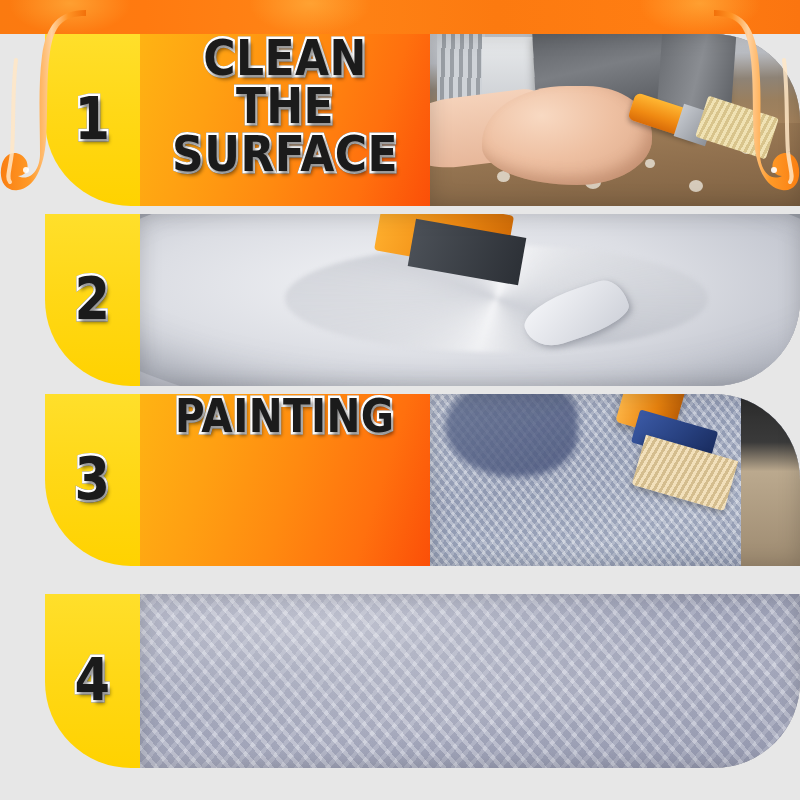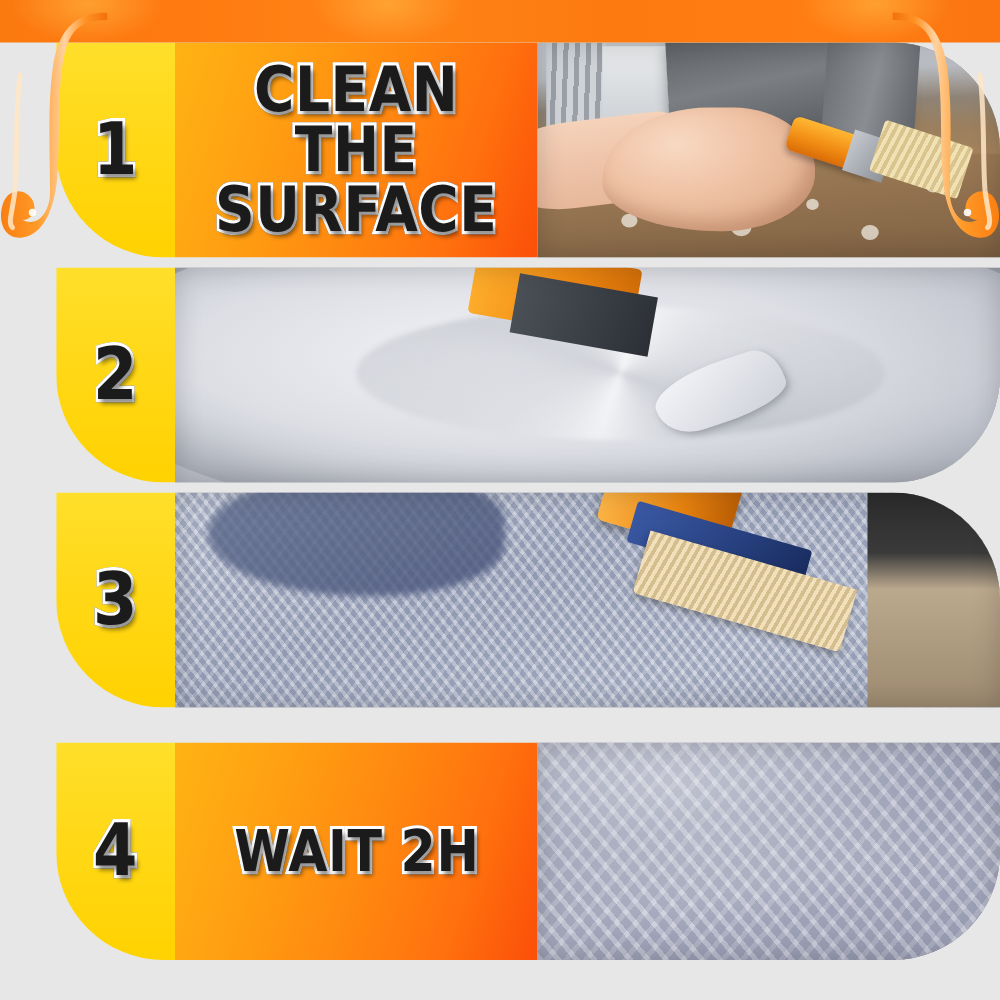--- a/index.html
+++ b/index.html
@@ -34,21 +34,21 @@
     display:flex; z-index:3; overflow:hidden;
   }
   .step .num-panel{
     position:relative; flex:0 0 95px; height:100%;
     background:linear-gradient(180deg,#ffdf2b 0%,#ffd817 45%,#ffd200 100%);
     display:flex; align-items:center; justify-content:center;
   }
   .step .txt-panel{
     position:relative; flex:0 0 290px; height:100%;
     background:linear-gradient(108deg,#ffb313 0%,#ffa012 26%,#ff8a10 52%,#ff700e 78%,#fb4f08 100%);
-    display:flex; align-items:center; justify-content:center;
+    display:flex; justify-content:center;
     padding:0 8px;
   }
   .step .img-panel{
     position:relative; flex:1 1 auto; height:100%; overflow:hidden;
     background:#8e8e93;
   }
 
   
   .step.r1 .num-panel{ border-bottom-left-radius:86px; }
   .step.r2 .num-panel{ border-bottom-left-radius:86px; }
@@ -270,40 +270,40 @@
         <div class="p2-blob"></div>
         <div class="ph-over"></div>
       </div>
     </div>
   </div>
 
   <div class="step r3" id="step3">
     <div class="num-panel">
       <div class="step-num">3</div>
     </div>
+    <div class="txt-panel">
+      <div class="step-title">PAINTING</div>
+    </div>
     <div class="img-panel">
       <div class="photo">
         <div class="p3-bg"></div>
         <div class="p3-wet"></div>
         <div class="p3-edge"></div>
         <div class="p3-handle"></div>
         <div class="p3-ferrule"></div>
         <div class="p3-bristle"></div>
         <div class="ph-over"></div>
       </div>
     </div>
   </div>
 
   <div class="step r4" id="step4">
     <div class="num-panel">
       <div class="step-num">4</div>
     </div>
-    <div class="txt-panel">
-      <div class="step-title">WAIT 2H</div>
-    </div>
     <div class="img-panel">
       <div class="photo">
         <div class="p4-bg"></div>
         <div class="p4-sheen"></div>
         <div class="ph-over"></div>
       </div>
     </div>
   </div>
 
 </div>

